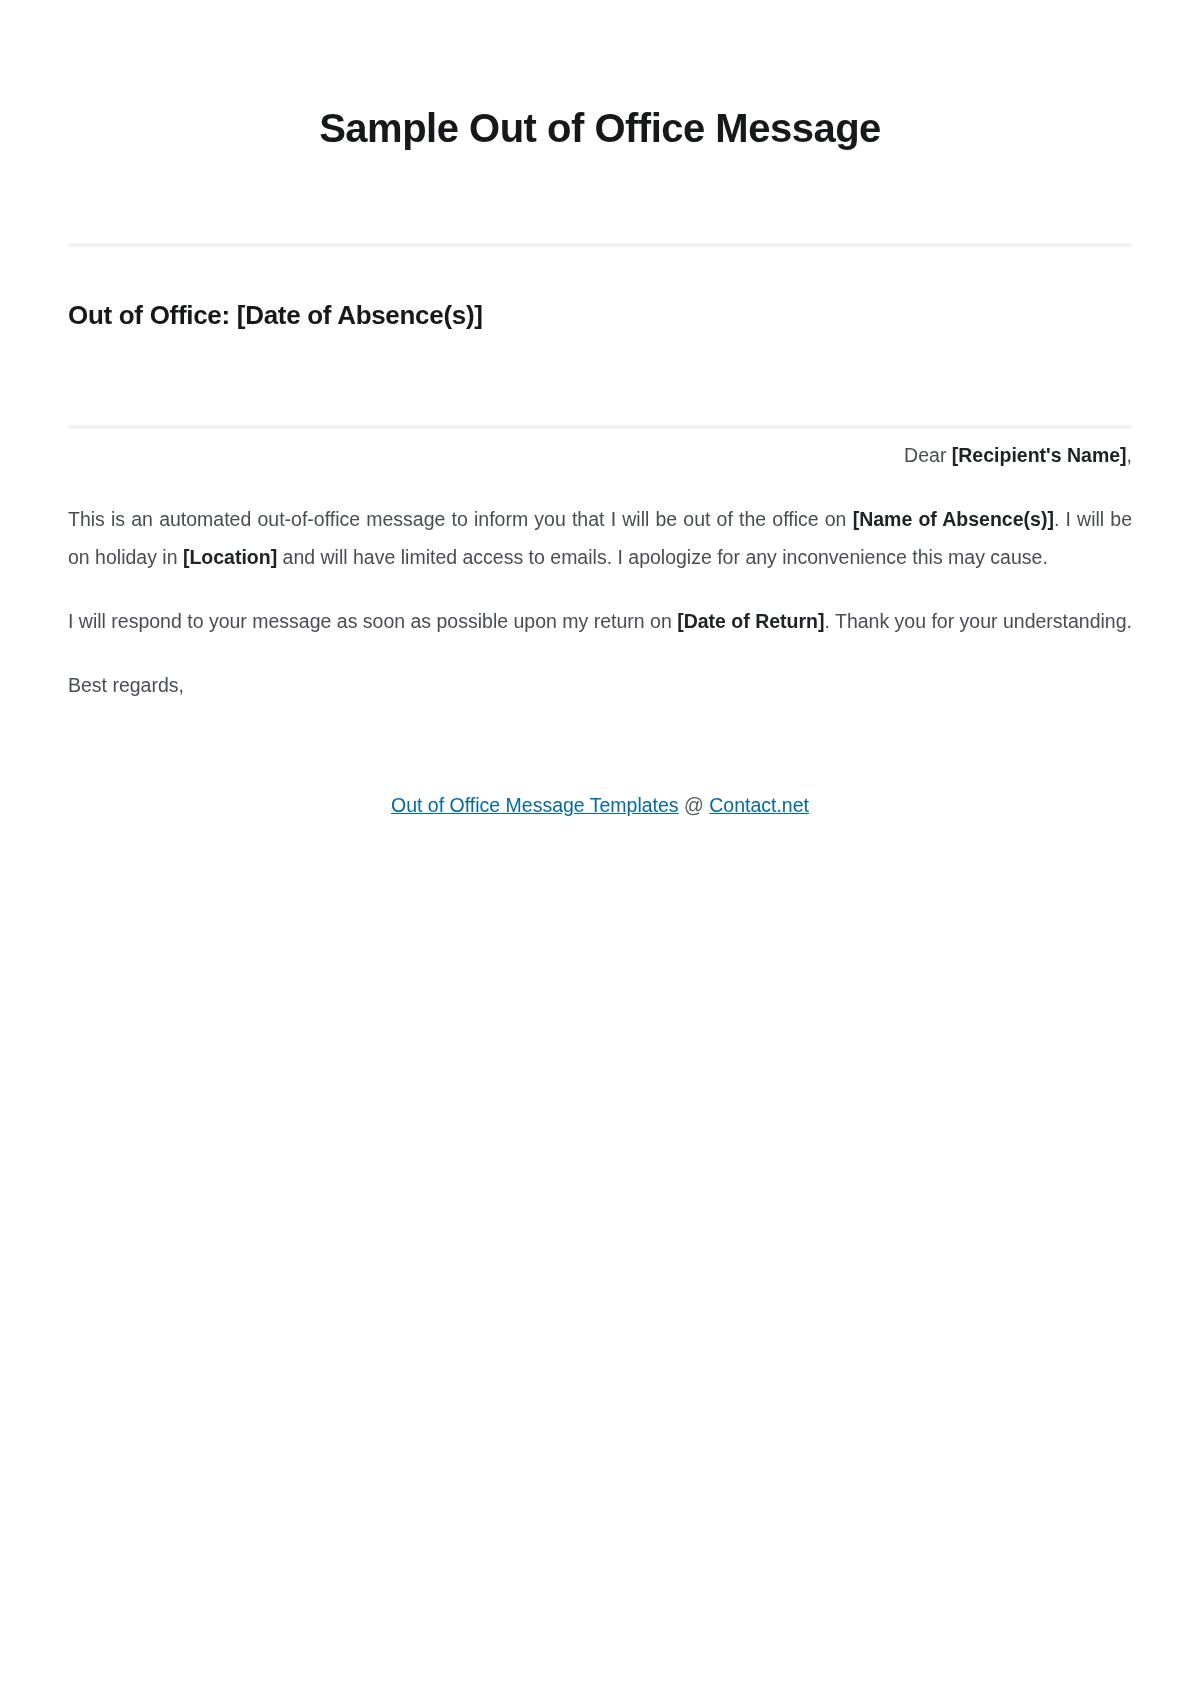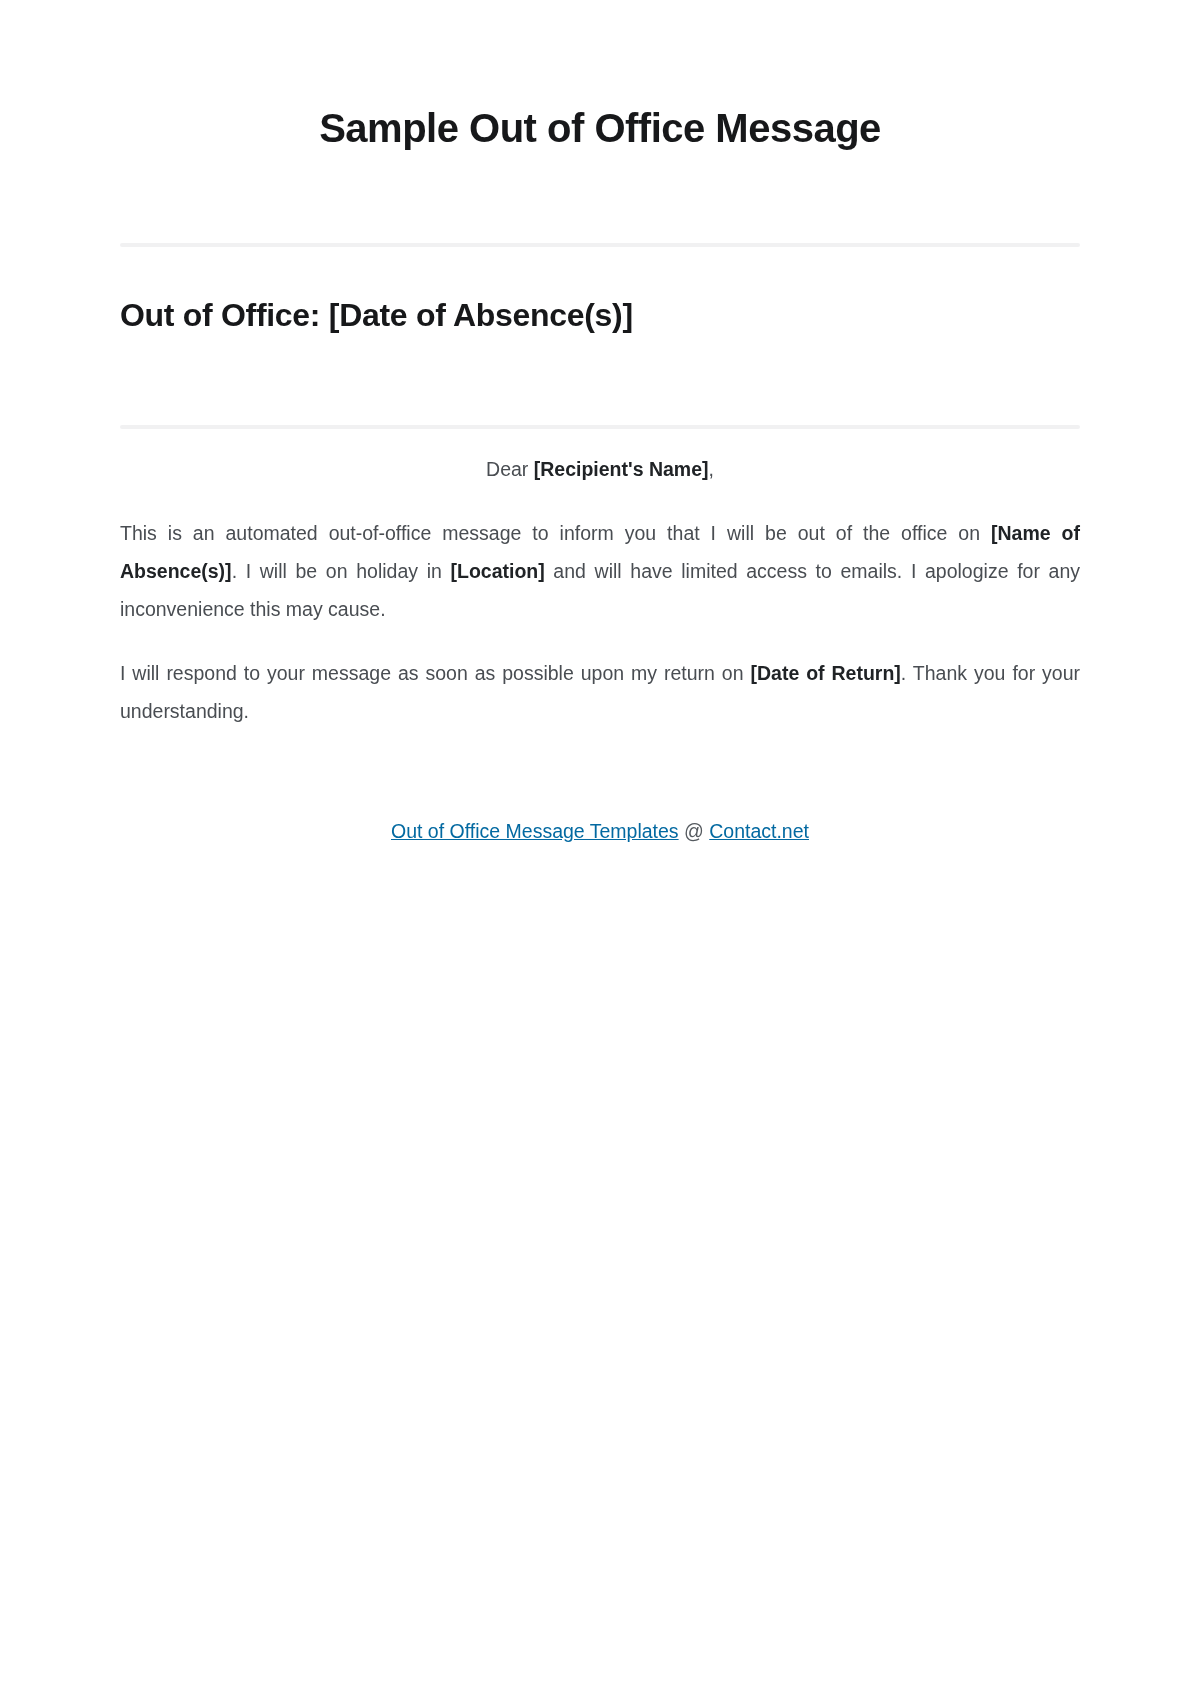--- a/index.html
+++ b/index.html
@@ -3,21 +3,21 @@
 <meta charset="utf-8">
 <style>
   html, body { margin: 0; padding: 0; background: #ffffff; }
   .page {
     position: relative;
     width: 1200px;
     height: 1440px;
     margin: 0 auto;
     background: #ffffff;
     box-sizing: border-box;
-    padding: 0 120px;
+    padding: 0 68px;
     overflow: hidden;
     font-family: "Liberation Sans", sans-serif;
     border-radius: 14px;
   }
   .doc-title {
     margin: 104px 0 0 0;
     font-size: 40px;
     line-height: 48px;
     font-weight: 700;
     letter-spacing: -0.5px;
@@ -27,35 +27,35 @@
   .divider {
     height: 4px;
     background: #f1f1f2;
     border: none;
     border-radius: 2px;
   }
   .d1 { margin: 91px 0 0 0; }
   .d2 { margin: 91px 0 0 0; }
   .doc-heading {
     margin: 49px 0 0 0;
-    font-size: 32px;
+    font-size: 26px;
     line-height: 38px;
     font-weight: 700;
     letter-spacing: -0.3px;
     color: #17181a;
     text-align: left;
   }
   .para {
     margin: 26px 0 0 0;
     font-size: 19.5px;
     line-height: 38px;
     color: #494d52;
     text-align: justify;
   }
-  .salutation { margin-top: 21px; text-align: center; }
+  .salutation { margin-top: 7px; text-align: right; }
   .signoff { text-align: left; }
   .signoff-line { display: block; }
   .b { font-weight: 700; color: #202326; }
   .footer {
     margin: 86px 0 0 0;
     font-size: 19.5px;
     line-height: 30px;
     text-align: center;
     color: #555a5f;
   }
@@ -80,20 +80,21 @@
   <div class="divider d2"></div>
 
   <p class="para salutation"><span>Dear </span><span class="b">[Recipient's Name]</span><span>,</span></p>
 
   <p class="para"><span>This is an automated out-of-office message to inform you that I will be out of the office on </span><span class="b">[Name of Absence(s)]</span><span>. I will be on holiday in </span><span class="b">[Location]</span><span> and will have limited access to emails. I apologize for any inconvenience this may cause.</span></p>
 
 
   <p class="para"><span>I will respond to your message as soon as possible upon my return on </span><span class="b">[Date of Return]</span><span>. Thank you for your understanding.</span></p>
 
   <p class="para signoff">
+      <span class="signoff-line">Best regards,</span>
     </p>
 
   <p class="footer">
     <a class="link">Out of Office Message Templates</a>
     <span class="at">@</span>
     <a class="link">Contact.net</a>
   </p>
 
 </div>
 

